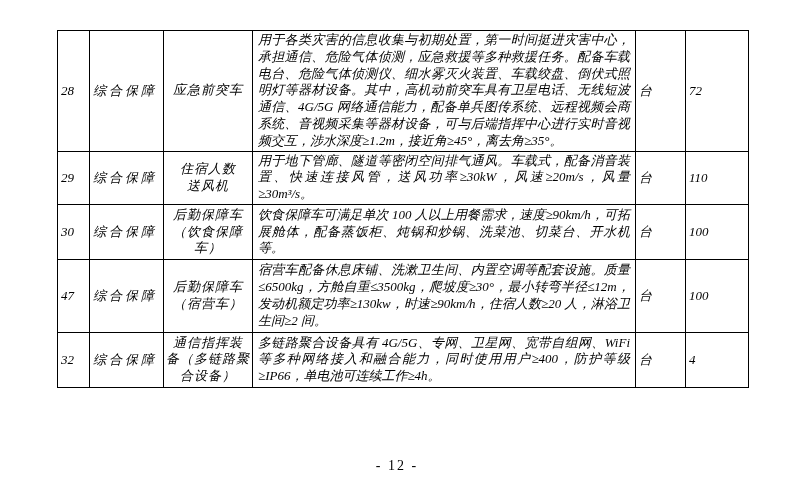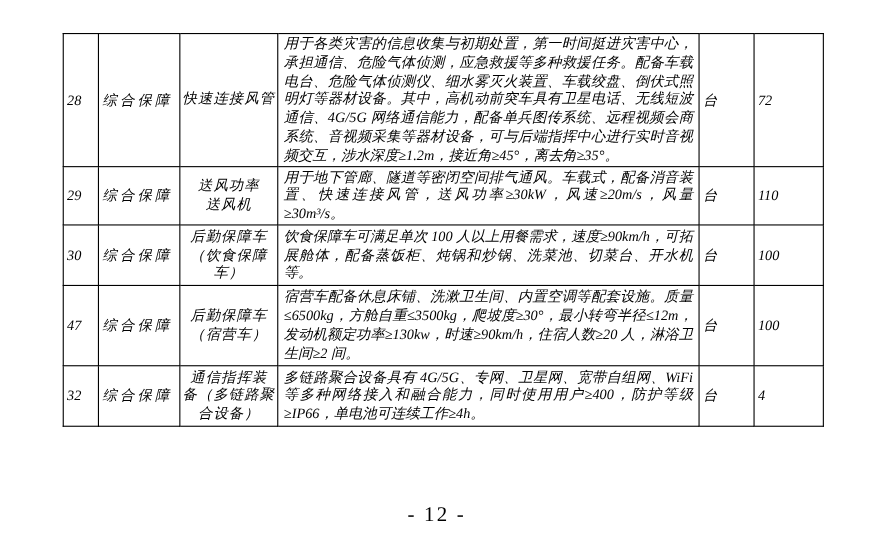--- a/index.html
+++ b/index.html
@@ -62,21 +62,21 @@
   tr.r-30 { height: 47px; }
   tr.r-31 { height: 73px; }
   tr.r-32 { height: 54px; }
 
   .page-footer {
     position: absolute;
     left: 0;
     right: 0;
     top: 458px;
     text-align: center;
-    font-size: 19px;
+    font-size: 14px;
     letter-spacing: 2px;
   }
 </style>
 </head>
 <body>
 
 <div class="sheet">
 
   <table class="spec-table">
     <colgroup>
@@ -84,29 +84,29 @@
         <col class="col-cat">
         <col class="col-name">
       <col class="col-desc">
         <col class="col-unit">
         <col class="col-qty">
     </colgroup>
     <tbody>
       <tr class="r-28">
         <td class="c-no">28</td>
         <td class="c-cat">综合保障</td>
-        <td class="c-name">快速连接风管</td>
+        <td class="c-name">应急前突车</td>
         <td class="c-desc">用于各类灾害的信息收集与初期处置，第一时间挺进灾害中心，承担通信、危险气体侦测，应急救援等多种救援任务。配备车载电台、危险气体侦测仪、细水雾灭火装置、车载绞盘、倒伏式照明灯等器材设备。其中，高机动前突车具有卫星电话、无线短波通信、4G/5G 网络通信能力，配备单兵图传系统、远程视频会商系统、音视频采集等器材设备，可与后端指挥中心进行实时音视频交互，涉水深度≥1.2m，接近角≥45°，离去角≥35°。</td>
         <td class="c-unit">台</td>
         <td class="c-qty">72</td>
       </tr>
       <tr class="r-29">
         <td class="c-no">29</td>
         <td class="c-cat">综合保障</td>
-        <td class="c-name">送风功率
+        <td class="c-name">住宿人数
 送风机</td>
         <td class="c-desc">用于地下管廊、隧道等密闭空间排气通风。车载式，配备消音装置、快速连接风管，送风功率≥30kW，风速≥20m/s，风量≥30m³/s。</td>
         <td class="c-unit">台</td>
         <td class="c-qty">110</td>
       </tr>
       <tr class="r-30">
         <td class="c-no">30</td>
         <td class="c-cat">综合保障</td>
         <td class="c-name">后勤保障车
 （饮食保障

